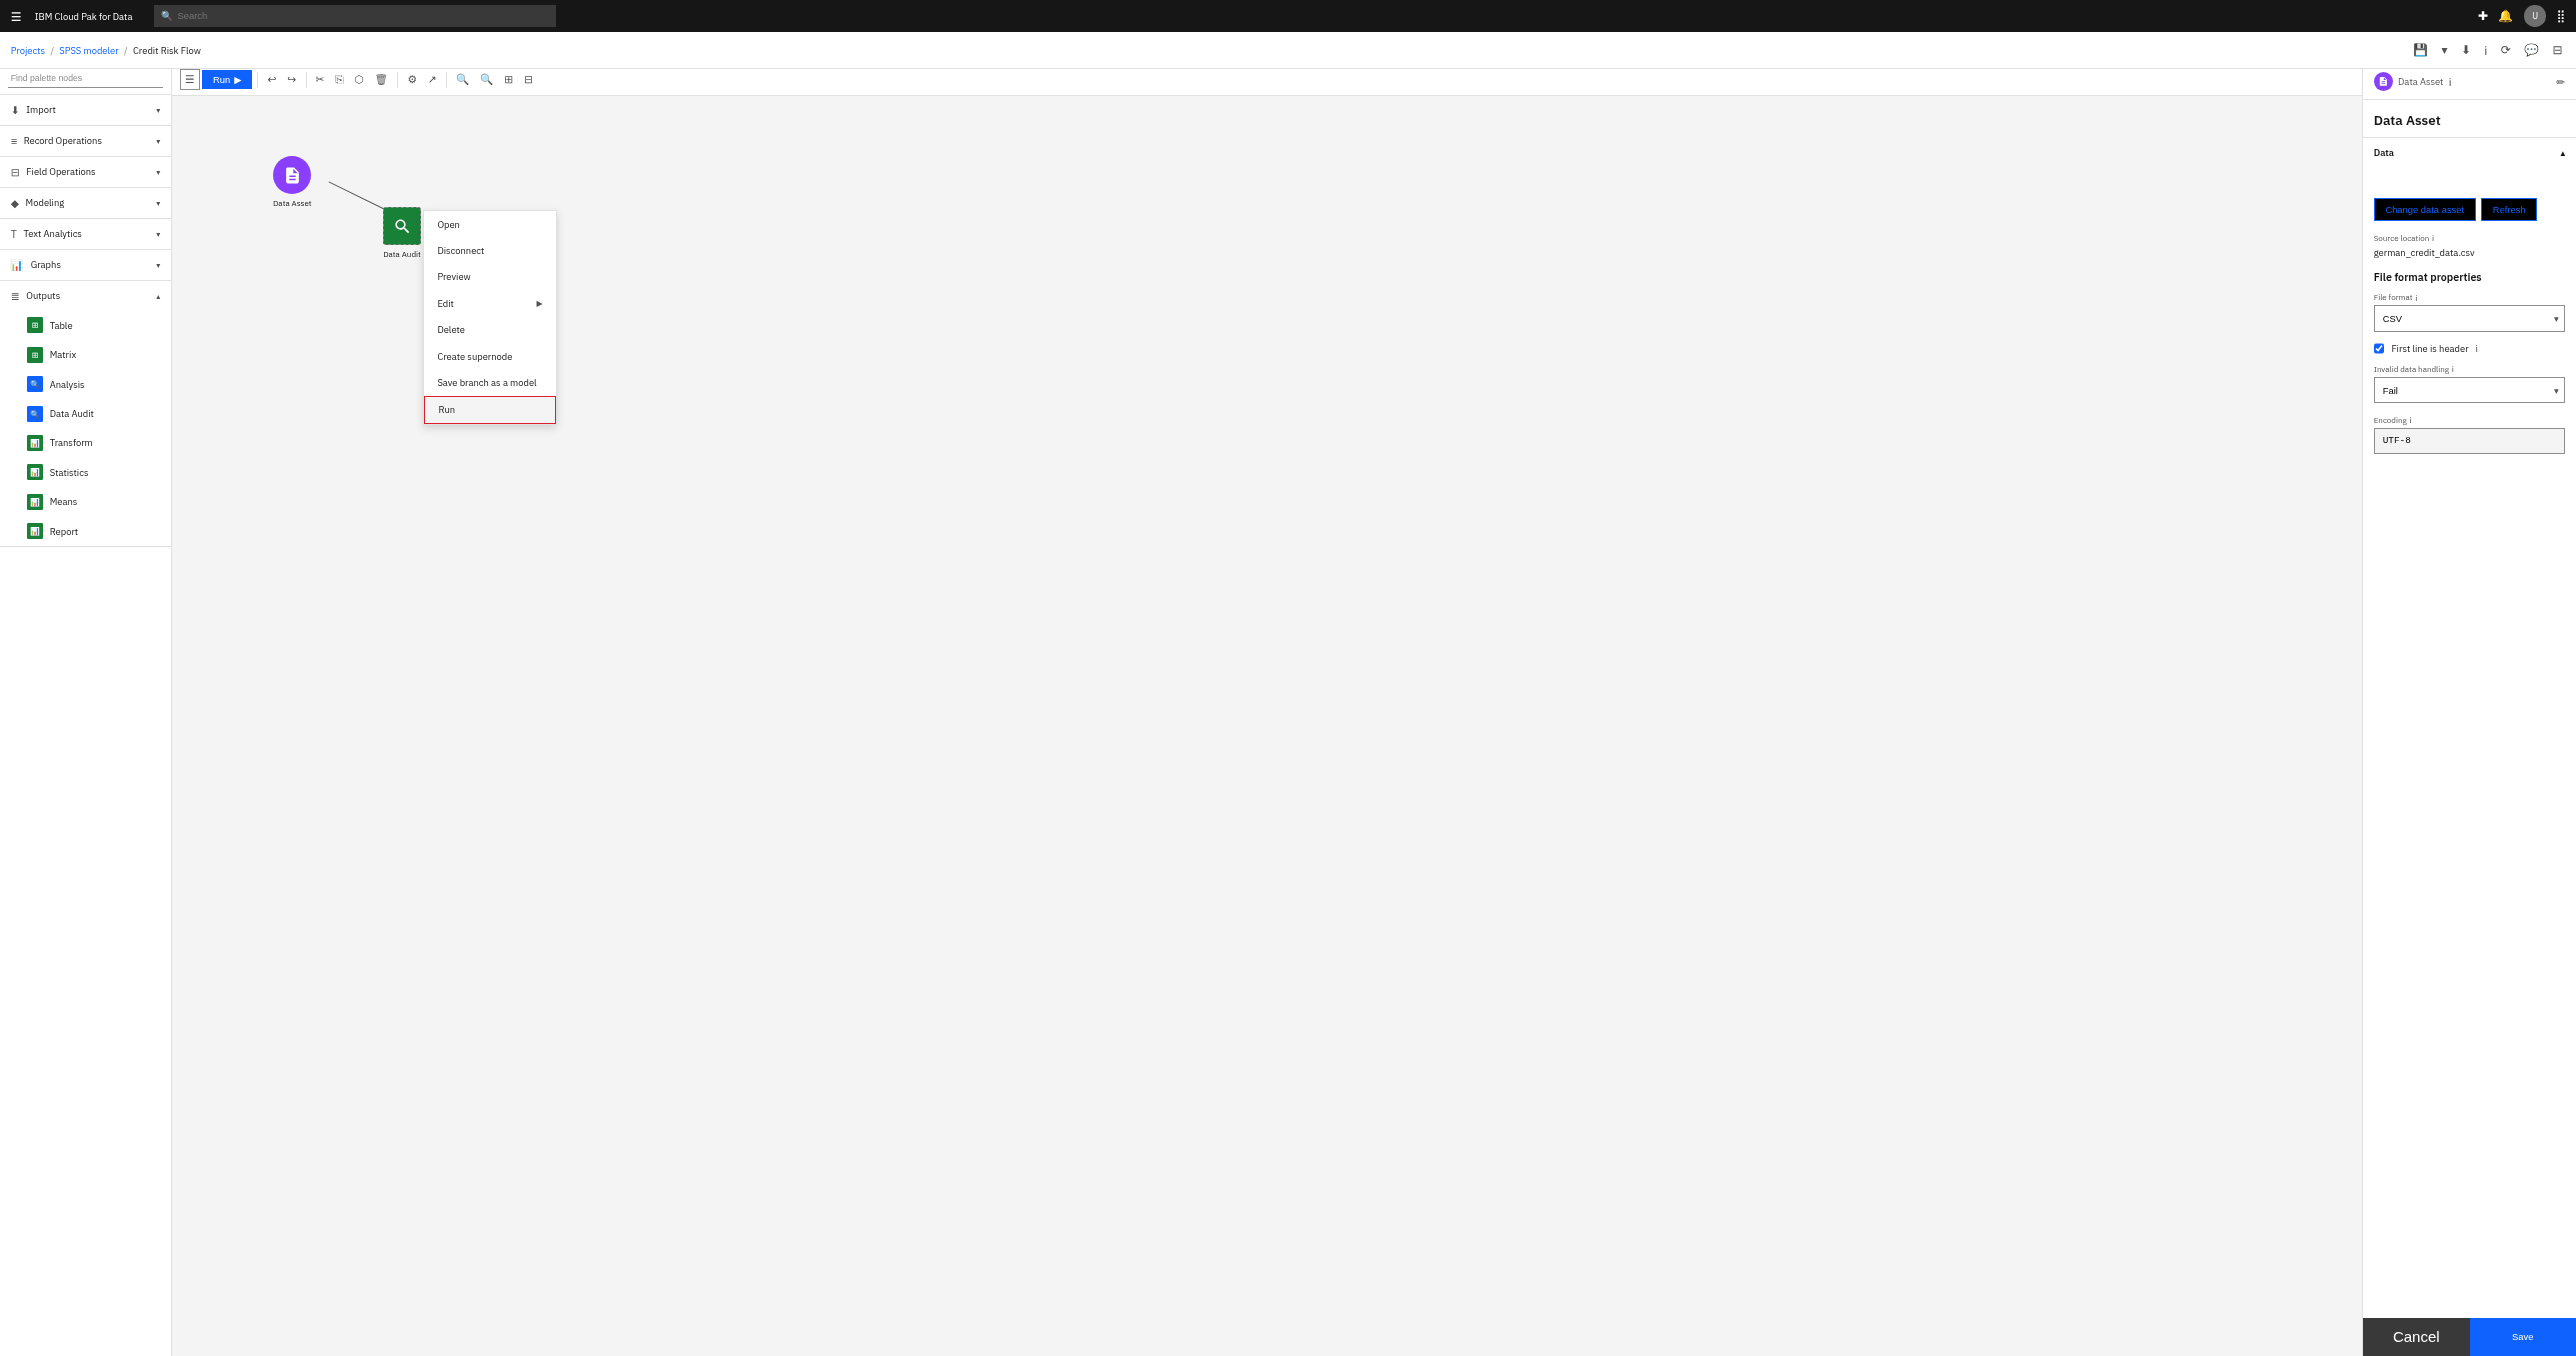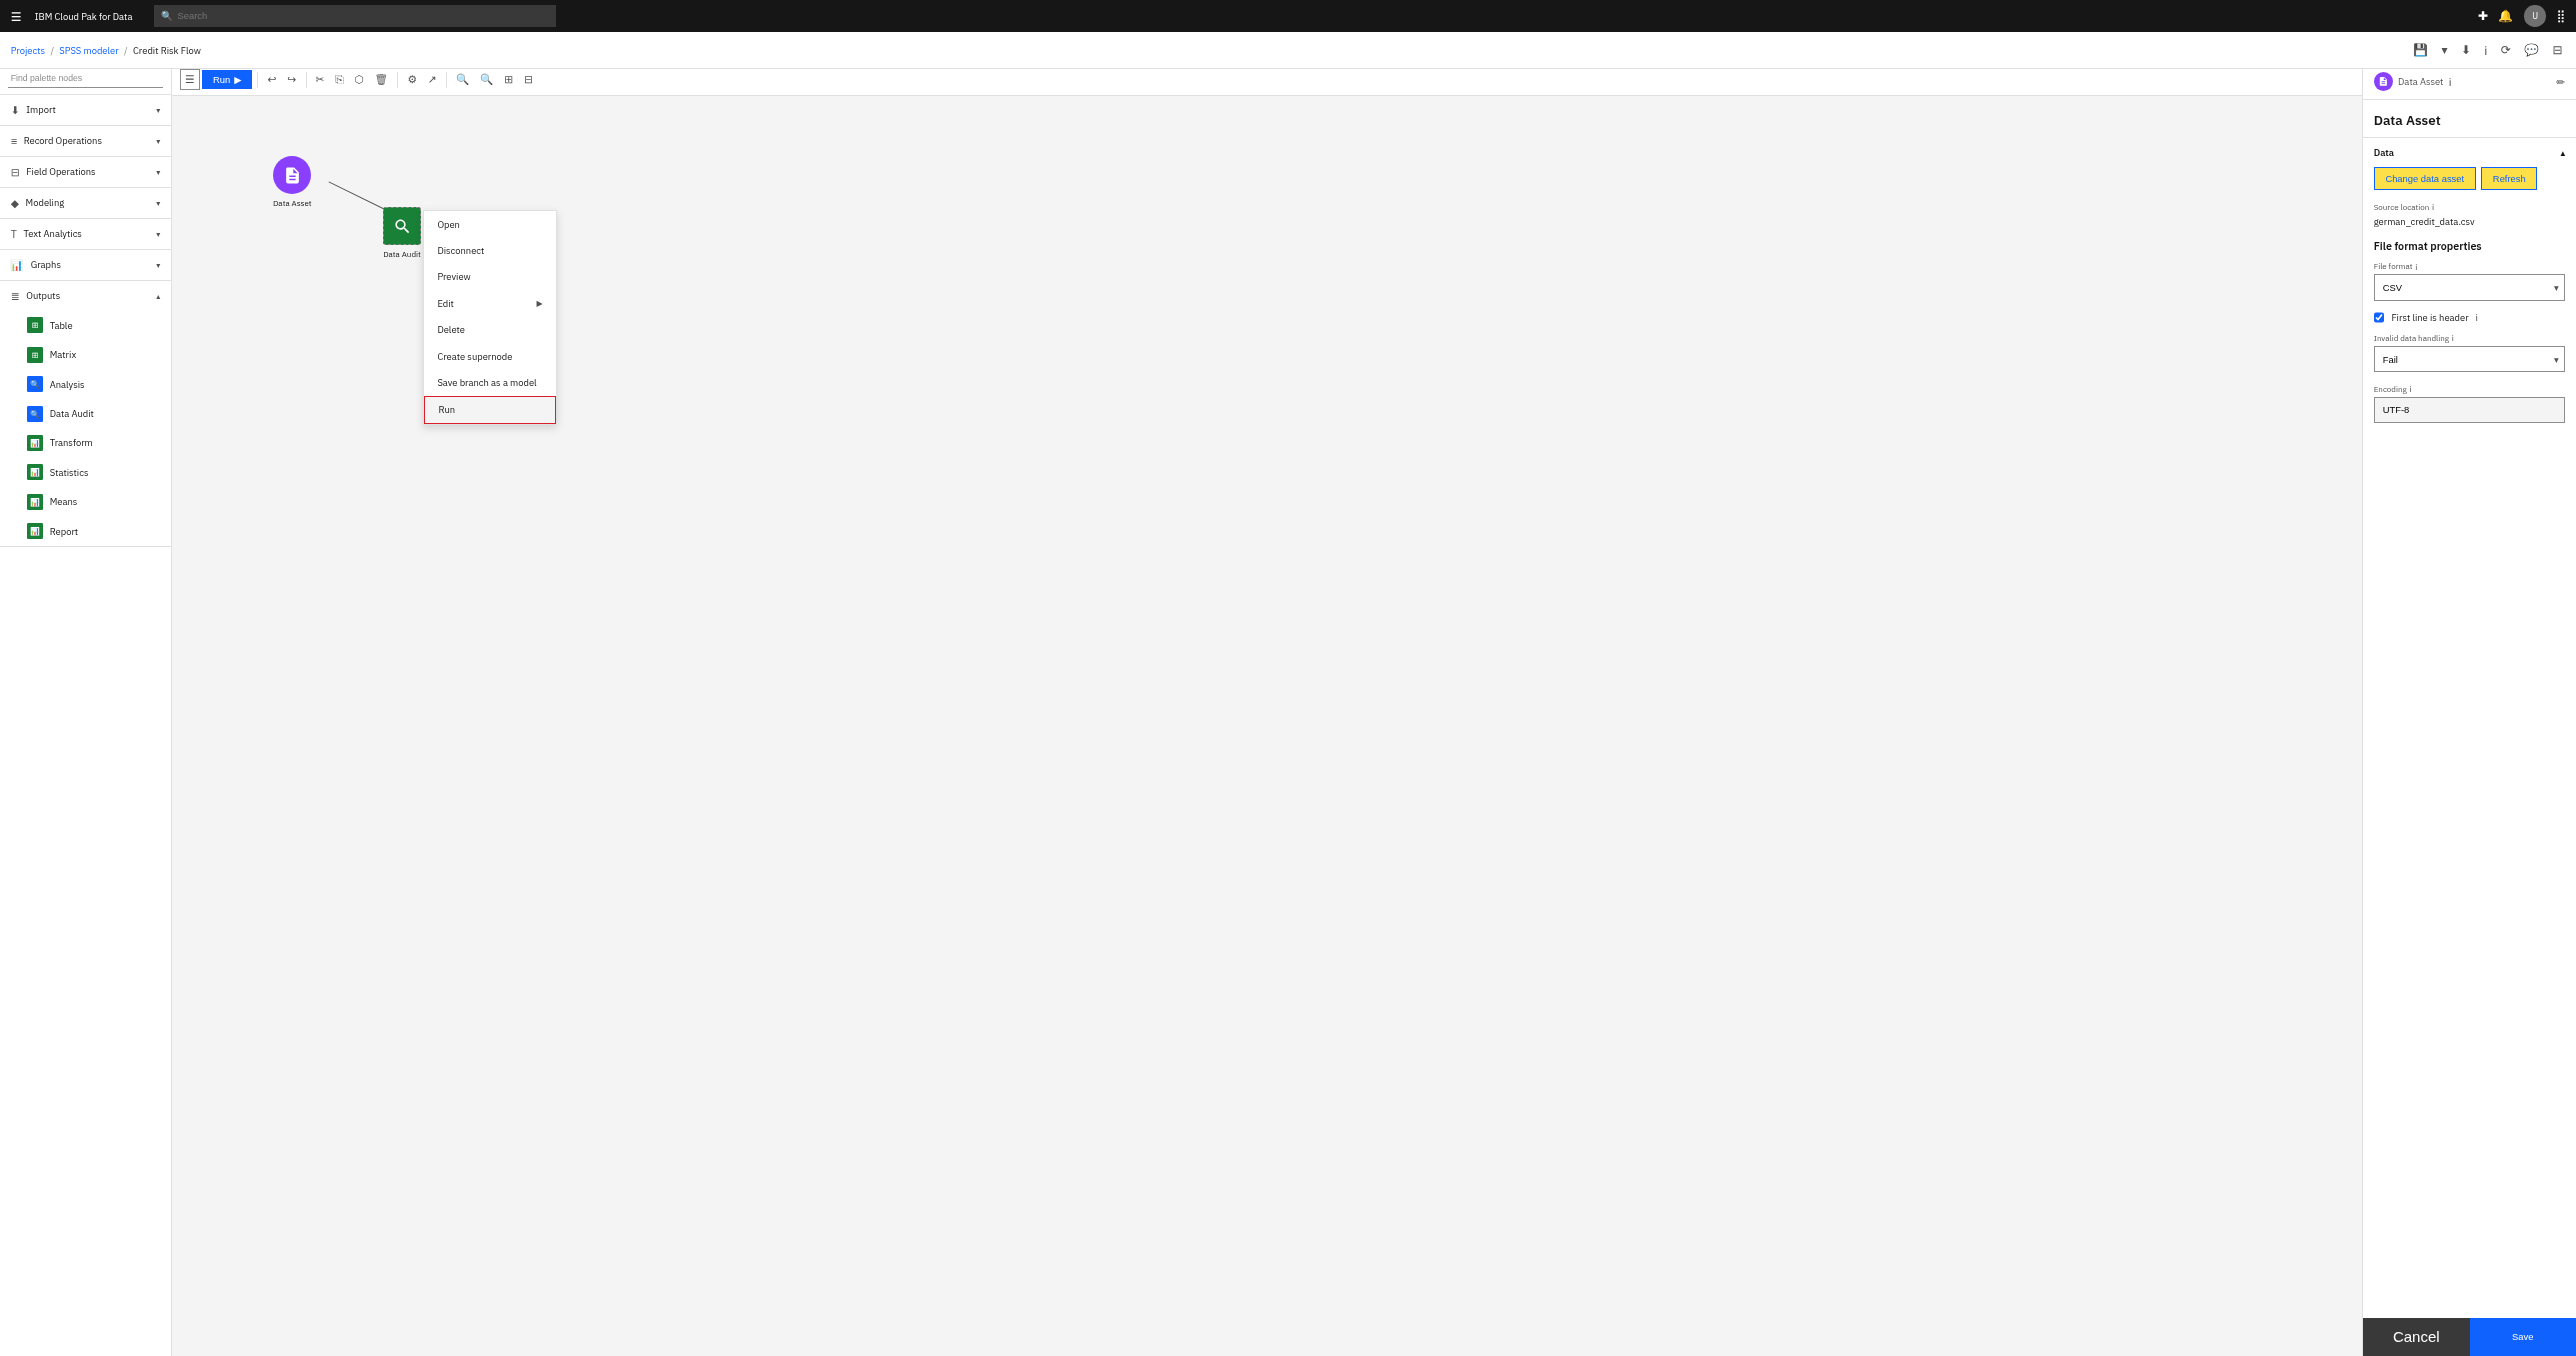--- a/index.html
+++ b/index.html
@@ -126,24 +126,25 @@
       justify-content: space-between;
       padding: 8px 10.7px;
       cursor: pointer;
     }
     .panel-section-header .section-label { font-size: 9.4px; font-weight: 600; }
     .panel-content { padding: 0 10.7px 10.7px; }
     .btn-group { display: flex; gap: 5.4px; margin-bottom: 10.7px; }
     .btn-outline {
       border: 0.7px solid #0f62fe;
       color: #0f62fe;
-      background: #fde047;
+      background: #000000;
       padding: 5.4px 10.7px;
       font-size: 9.4px;
       cursor: pointer;
+      margin-top: 31px;
     }
     .field-group { margin-bottom: 10.7px; }
     .field-label {
       font-size: 8px;
       color: #525252;
       margin-bottom: 2.7px;
       display: flex;
       align-items: center;
       gap: 2.7px;
     }
@@ -180,20 +181,21 @@
       accent-color: #0f62fe;
       cursor: pointer;
     }
     .text-input {
       width: 100%;
       padding: 6.7px 8px;
       border: 0.7px solid #8d8d8d;
       font-size: 9.4px;
       background: #f4f4f4;
       outline: none;
+      font-family: Liberation Mono, monospace;
     }
     .panel-footer {
       display: flex;
       margin-top: auto;
       position: sticky;
       bottom: 0;
     }
     .footer-cancel {
       flex: 1;
       padding: 10.7px;

